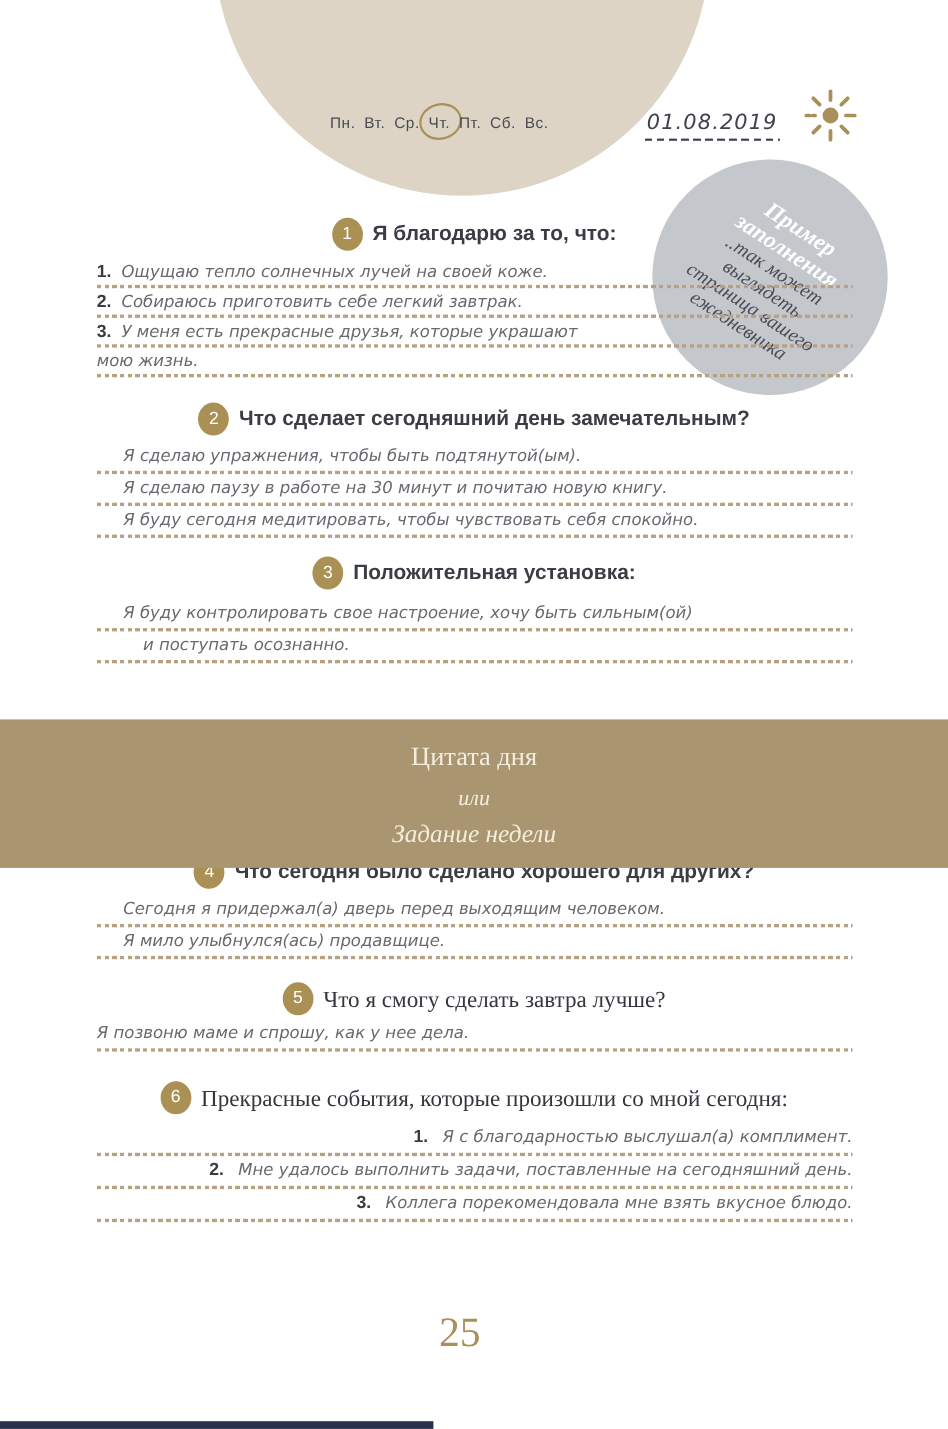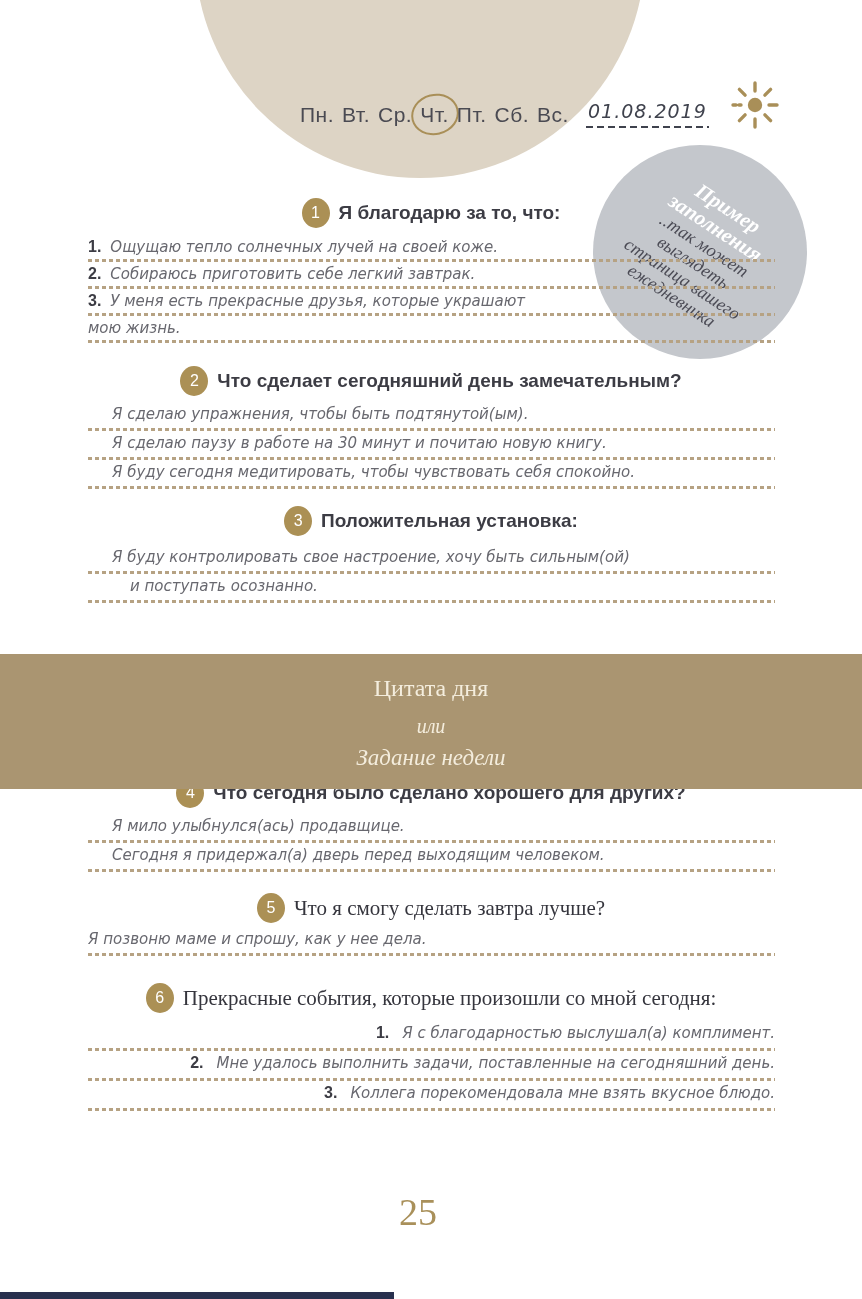--- a/index.html
+++ b/index.html
@@ -12,21 +12,21 @@
 
   
   .beige-circle {
     position:absolute; left:195px; top:-272px; width:450px; height:450px;
     border-radius:50%; background:#ddd4c5;
   }
 
   
   .days {
     position:absolute; left:298px; top:102px; display:flex; gap:4px;
-    font-size:21px; color:#4a4a52; letter-spacing:.5px;
+    font-size:14px; color:#4a4a52; letter-spacing:.5px;
   }
   .day { position:relative; padding:1px 2px; }
   .day .ring {
     position:absolute; left:-7px; top:-8px; right:-8px; bottom:-7px;
     border:2.5px solid #a98f58; border-radius:50%;
     transform:rotate(-14deg); pointer-events:none;
   }
 
   
   .date {
@@ -182,22 +182,22 @@
           <div class="row ind1"><span class="entry">Я буду контролировать свое настроение, хочу быть сильным(ой)</span></div>
           <div class="row ind2"><span class="entry">и поступать осознанно.</span></div>
         </div>
       </section>
       <section class="section s4">
         <div class="heading">
           <span class="numbadge">4</span>
           <h2 class="title sans">Что сегодня было сделано хорошего для других?</h2>
         </div>
         <div class="rows">
+          <div class="row ind1"><span class="entry">Сегодня я придержал(а) дверь перед выходящим человеком.</span></div>
           <div class="row ind1"><span class="entry">Я мило улыбнулся(ась) продавщице.</span></div>
-          <div class="row ind1"><span class="entry">Сегодня я придержал(а) дверь перед выходящим человеком.</span></div>
         </div>
       </section>
       <section class="section s5">
         <div class="heading">
           <span class="numbadge">5</span>
           <h2 class="title serif">Что я смогу сделать завтра лучше?</h2>
         </div>
         <div class="rows">
           <div class="row ind0"><span class="entry">Я позвоню маме и спрошу, как у нее дела.</span></div>
         </div>

